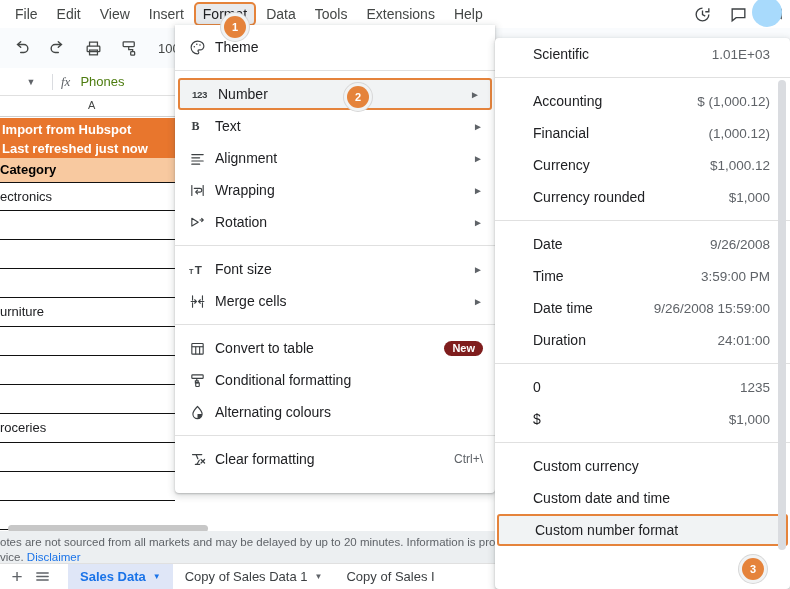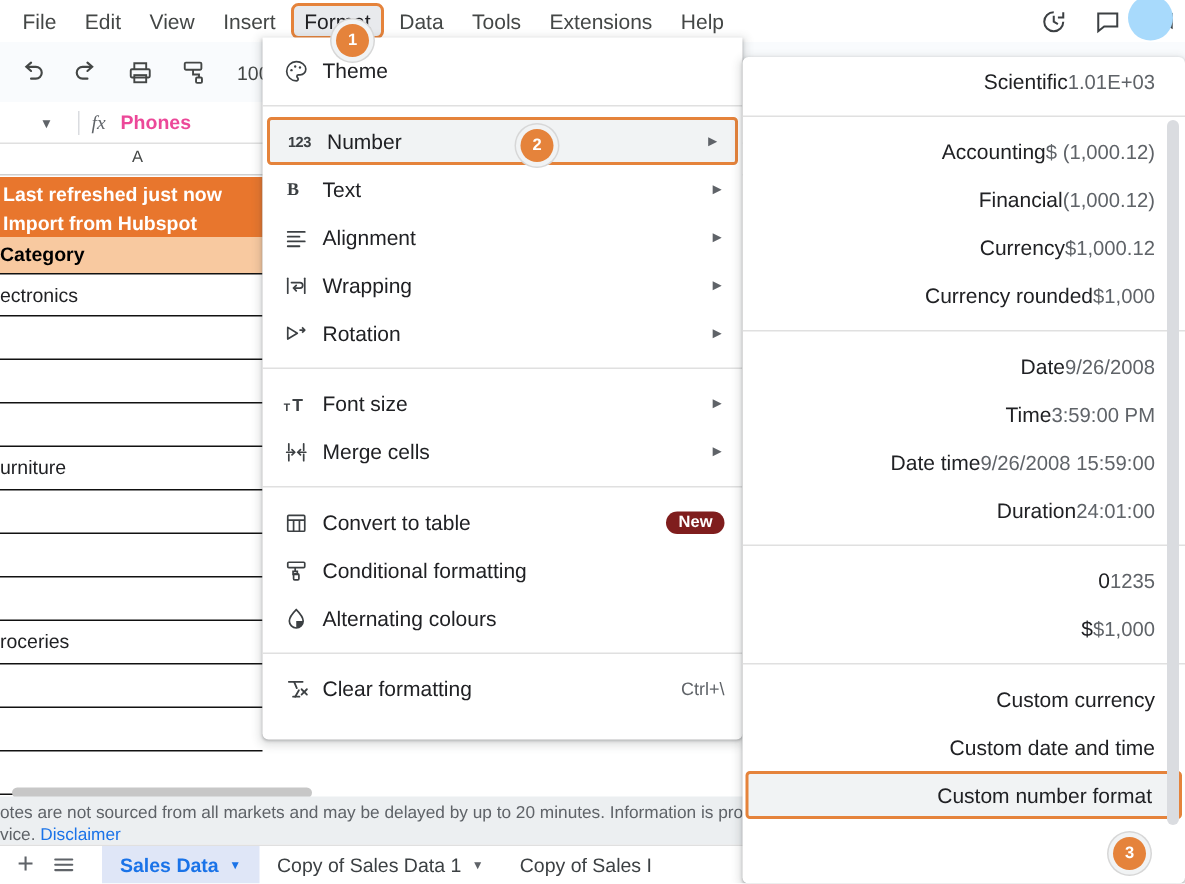--- a/index.html
+++ b/index.html
@@ -54,21 +54,21 @@
 
   
   .formulabar {
     position: absolute; left: 0; top: 68px; width: 790px; height: 28px;
     background: #ffffff; display:flex; align-items:center;
     border-bottom: 1px solid #e0e0e0;
   }
   .fb-caret { width: 26px; text-align:center; color:#5f6368; font-size: 9px; margin-left: 18px;}
   .fb-sep { width:1px; height:16px; background:#dadce0; margin: 0 8px; }
   .fb-fx { color:#5f6368; font-size:13px; font-style: italic; font-family:"Liberation Serif",serif; margin-right: 10px;}
-  .fb-val { font-size: 13px; color: #ec4899; font-weight: bold; }
+  .fb-val { font-size: 13px; color: #4d7c0f; }
 
   
   .colhdr {
     position:absolute; left:0; top:97px; width:790px; height:20px;
     background:#ffffff; border-bottom:1px solid #cfcfcf;
   }
   .colhdr .lbl { position:absolute; left:88px; top:2px; font-size:11px; color:#444746; }
 
   .banner {
     position:absolute; left:0; top:118px; width:175px; height:40px;
@@ -146,21 +146,21 @@
 
   
   .num-menu {
     position:absolute; left:495px; top:38px; width:295px; height:551px;
     background:#ffffff;
     box-shadow: 0 2px 6px 2px rgba(60,64,67,.15), 0 1px 2px rgba(60,64,67,.3);
     border-radius:4px; overflow:hidden;
   }
   .nrow {
     display:flex; align-items:center; height:32px;
-    padding: 0 20px 0 38px; font-size:14px; color:#202124;text-align:right;
+    padding: 0 20px 0 38px; font-size:14px; color:#202124;
   }
   .nrow .nlbl { flex:1; }
   .nrow .nex { color:#5f6368; font-size:13.5px; }
   .nrow.hl2 {
     background:#f1f3f4; border:2px solid #E5833B; border-radius:3px;
     margin:0 2px; padding: 0 18px 0 36px;
   }
   .nsep { height:1px; background:#e0e0e0; margin: 7px 0; }
   .nscroll {
     position:absolute; right:4px; top:42px; width:8px; height:470px;
@@ -252,22 +252,22 @@
     <span class="fb-caret">▼</span>
     <span class="fb-sep"></span>
     <span class="fb-fx">fx</span>
     <span class="fb-val">Phones</span>
   </div>
 
   <div class="colhdr">
     <span class="lbl">A</span>
   </div>
   <div class="banner">
+    <div>Import from Hubspot</div>
     <div>Last refreshed just now</div>
-    <div>Import from Hubspot</div>
   </div>
   <div class="cat-hdr">Category</div>
   <div class="grid-rows" id="gridrows">
       <div class="grow">ectronics</div>
       <div class="grow"></div>
       <div class="grow"></div>
       <div class="grow"></div>
       <div class="grow">urniture</div>
       <div class="grow"></div>
       <div class="grow"></div>

